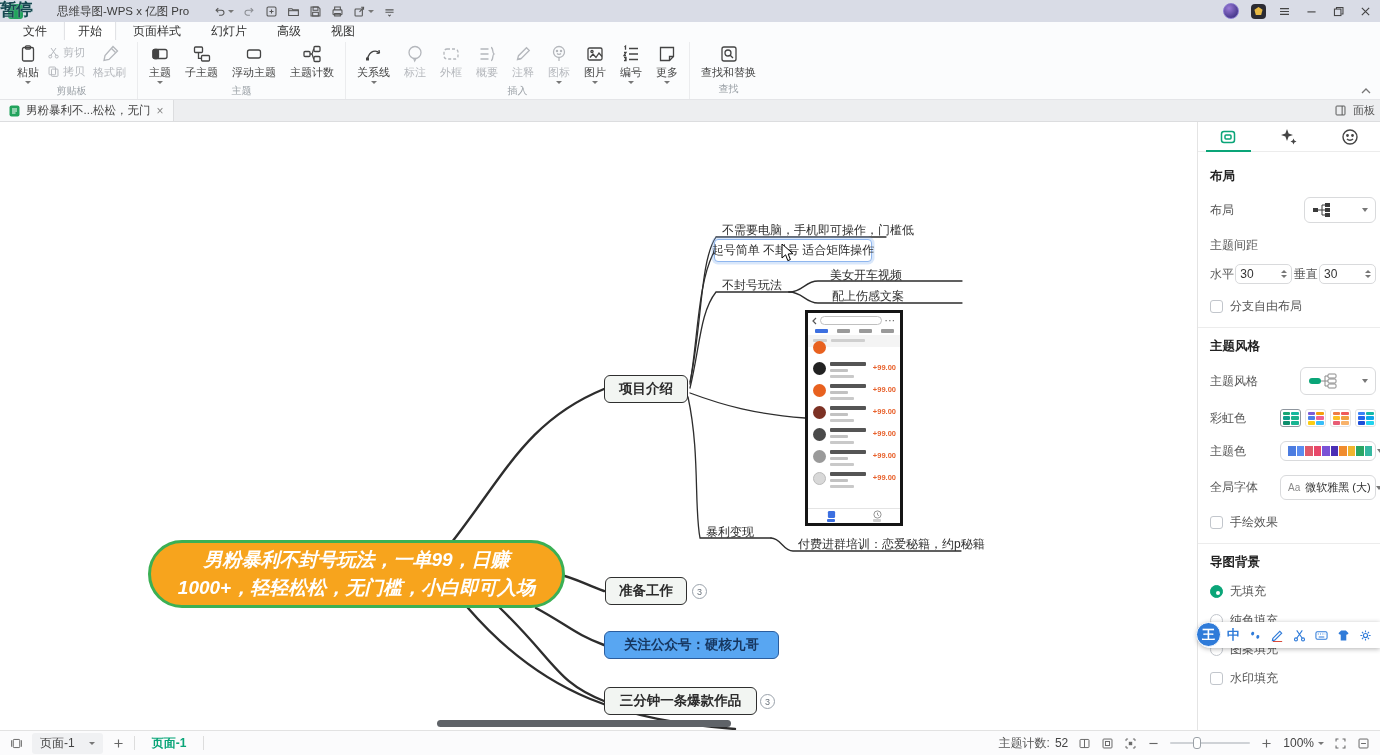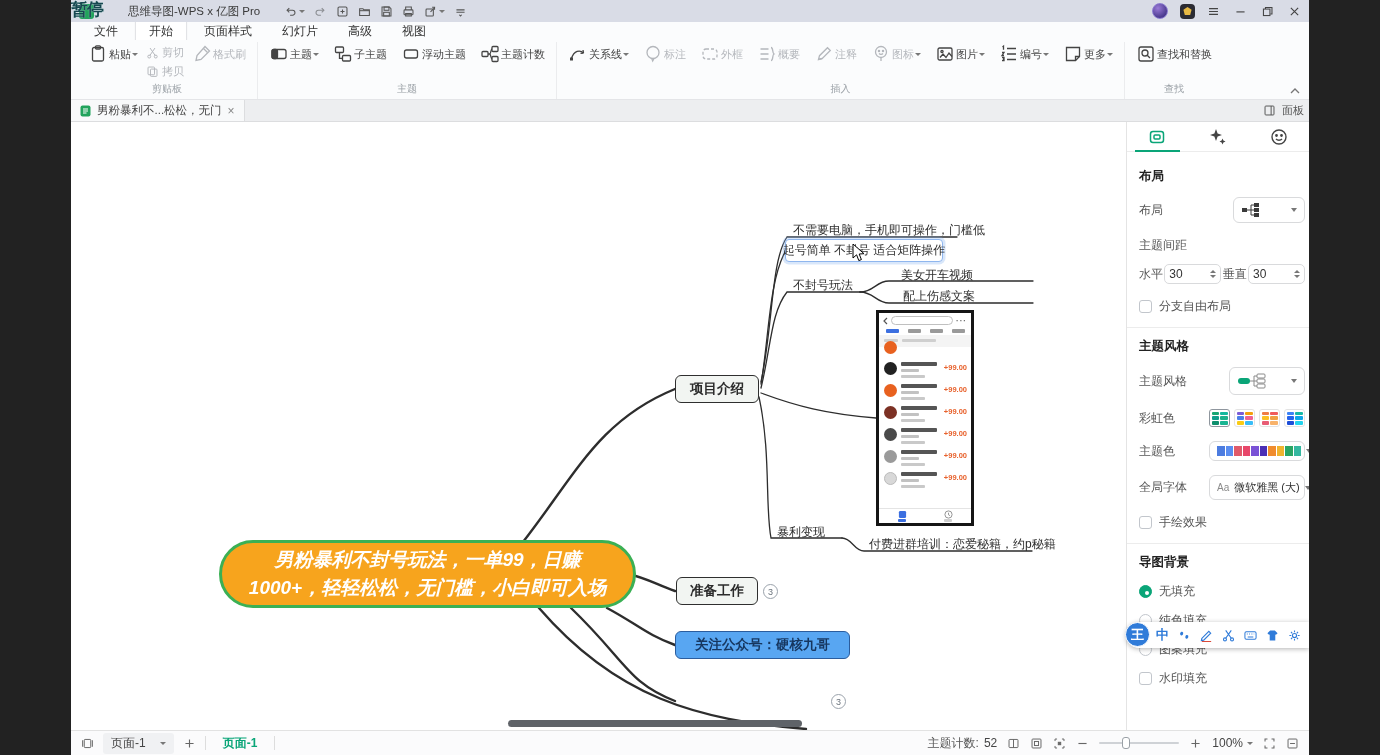--- a/index.html
+++ b/index.html
@@ -1,18 +1,18 @@
 <!DOCTYPE html>
 <html><head>
 <meta charset="utf-8">
 <style>
   * { margin:0; padding:0; box-sizing:border-box; }
   html,body { background:#222; }
   .screen {
-    position:relative; width:1238px; height:755px; overflow:hidden;
+    position:relative; width:1380px; height:755px; overflow:hidden;
     background:#0f766e; font-family:"Liberation Sans","DejaVu Sans",sans-serif;
     color:#333; font-size:12px; margin:0 auto;
   }
   svg { display:block; }
   .caret { width:0;height:0;border-left:3.5px solid transparent;border-right:3.5px solid transparent;border-top:4px solid #777; }
   .caret.sm { border-left-width:3px;border-right-width:3px;border-top-width:3.5px; }
 
   
   .titlebar { height:22px; background:#d9dce6; display:flex; align-items:center; padding:0 4px; gap:6px; position:relative; }
   .applogo { width:15px;height:15px;background:#21a35c;border-radius:3px; margin-left:4px; flex:0 0 auto;}
@@ -29,21 +29,21 @@
   .menubar { height:18px; background:#fbfcfd; display:flex; align-items:center; padding-left:10px; gap:4px; }
   .menu-item { padding:12px 13px; font-size:12px; color:#333; border-radius:3px; }
   .menu-item.active { background:#fff; border:1px solid #e2e3e6; box-shadow:0 1px 2px rgba(0,0,0,.05); }
 
   
   .ribbon { height:60px; background:#fbfcfd; border-bottom:1px solid #e4e5e8; display:flex; padding:2px 6px 0 6px; position:relative; }
   .rgroup { display:flex; flex-direction:column; padding:0 5px; }
   .rgroup + .rgroup { border-left:1px solid #ebecee; }
   .ritems { display:flex; align-items:flex-start; gap:2px; height:42px; }
   .rcaption { margin-top:auto; text-align:center; color:#9aa0a6; font-size:10px; padding-bottom:3px; }
-  .bigbtn { display:flex; flex-direction:row; align-items:center; gap:1px; padding:2px 6px; color:#444; }
+  .bigbtn { display:flex; flex-direction:column; align-items:center; gap:1px; padding:2px 6px; color:#444; }
   .bigbtn .lbl { font-size:11px; white-space:nowrap; }
   .bigbtn.dis, .minibtn.dis { color:#b4b7bc; }
   .ministack { display:flex; flex-direction:column; gap:4px; padding-top:3px; }
   .minibtn { display:flex; align-items:center; gap:3px; font-size:11px; color:#444; }
   .ic20 { width:20px; height:20px; }
   .ic13 { width:13px; height:13px; }
   .ribbon-collapse { position:absolute; right:8px; bottom:4px; color:#777; }
 
   
   .tabbar { height:22px; background:#edeef0; border-bottom:1px solid #dcdddf; display:flex; align-items:center; }
@@ -453,20 +453,21 @@
           <path d="M 789 170 C 803 170, 805 181, 818 181 L 962 181"></path>
           <path d="M 771 416 C 781 416, 783 429, 793 429 L 961 429"></path>
         </g>
       </svg>
 
       <div class="node central-node">男粉暴利不封号玩法，一单99，日赚1000+，轻轻松松，无门槛，小白即可入场</div>
 
       <div class="node box-node n-project">项目介绍</div>
       <div class="node box-node n-prepare">准备工作</div>
       <div class="node n-official" style="position:absolute;">关注公众号：硬核九哥</div>
+      <div class="node box-node n-threemin">三分钟一条爆款作品</div>
       <div class="badge b1">3</div>
       <div class="badge b2">3</div>
 
       <div class="txt-node t-nopc">不需要电脑，手机即可操作，门槛低</div>
       <div class="sel-node">起号简单 不封号 适合矩阵操作</div>
       <div class="txt-node t-play">不封号玩法</div>
       <div class="txt-node t-beauty">美女开车视频</div>
       <div class="txt-node t-sad">配上伤感文案</div>
       <div class="txt-node t-profit">暴利变现</div>
       <div class="txt-node t-training">付费进群培训：恋爱秘籍，约p秘籍</div>

